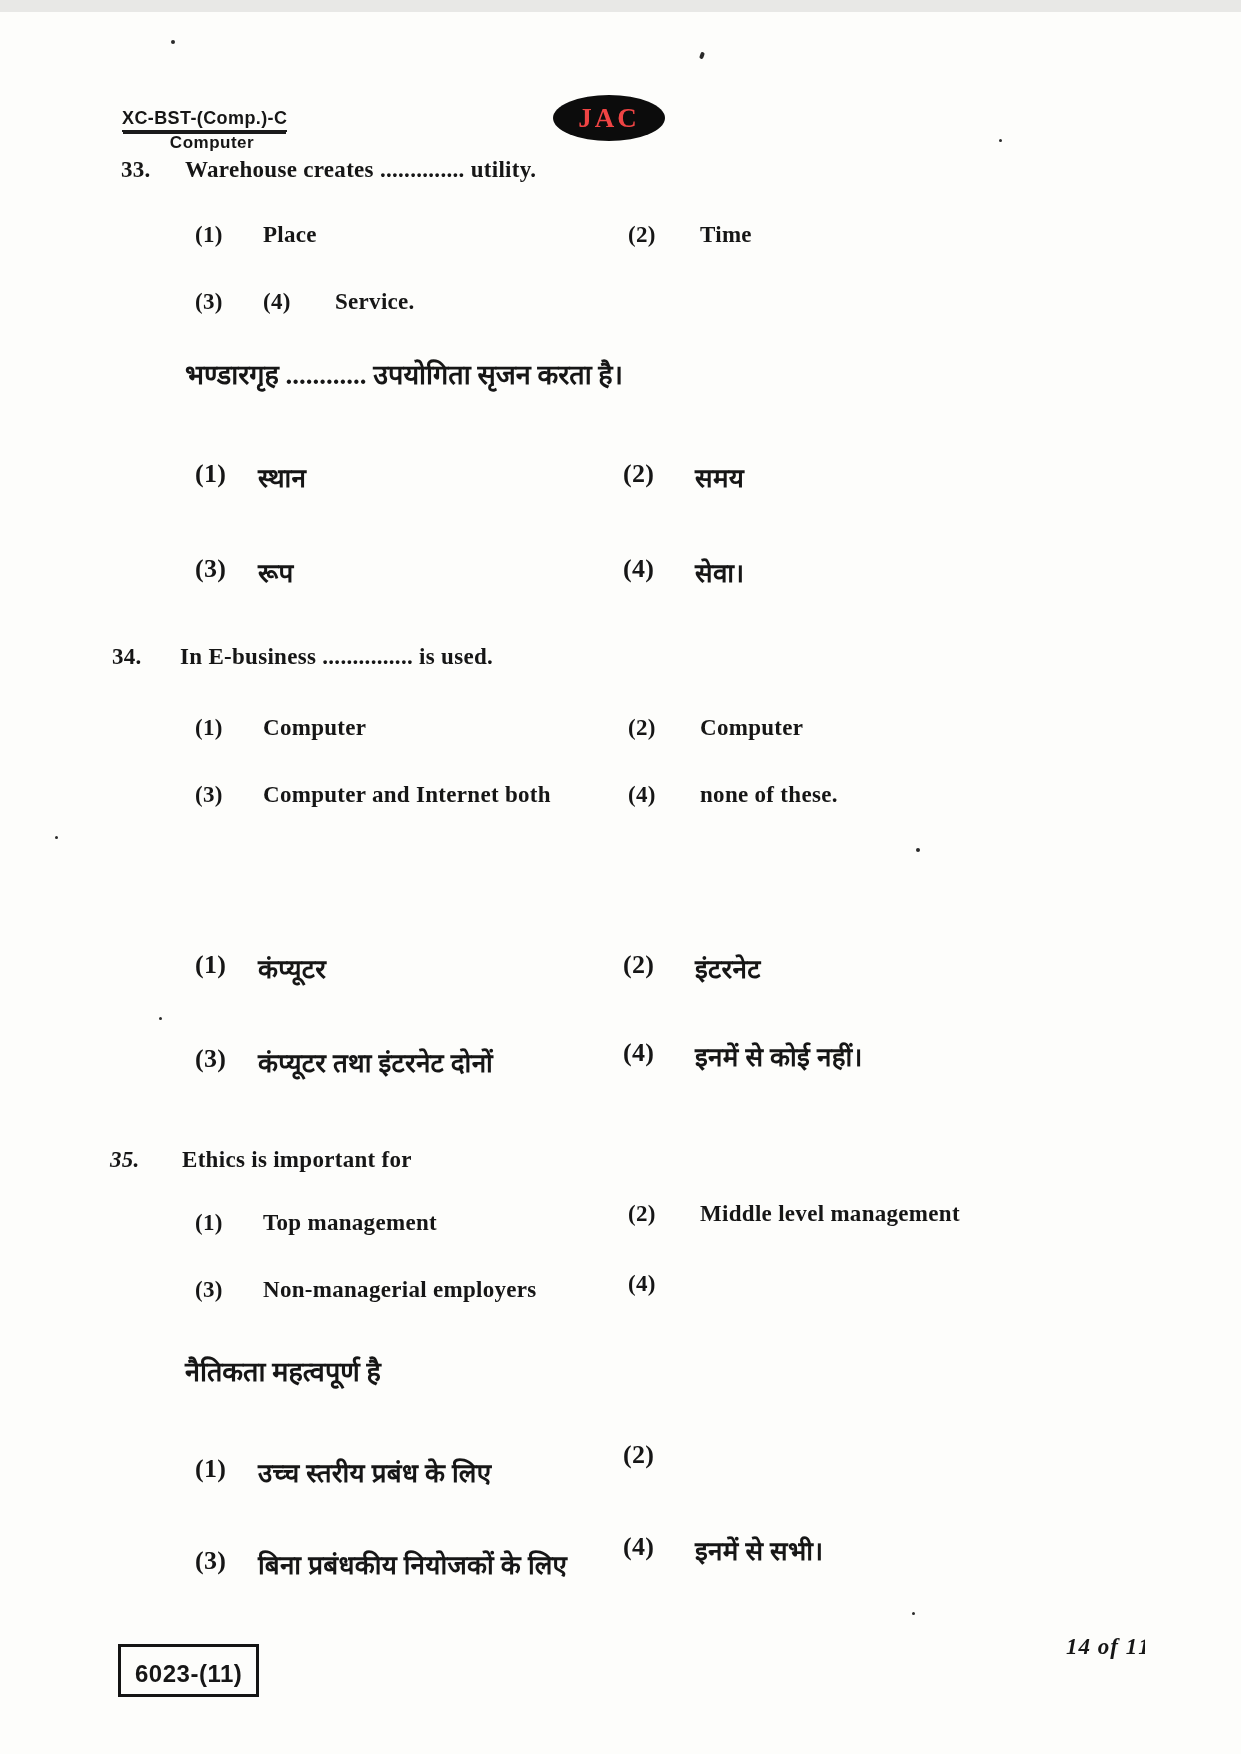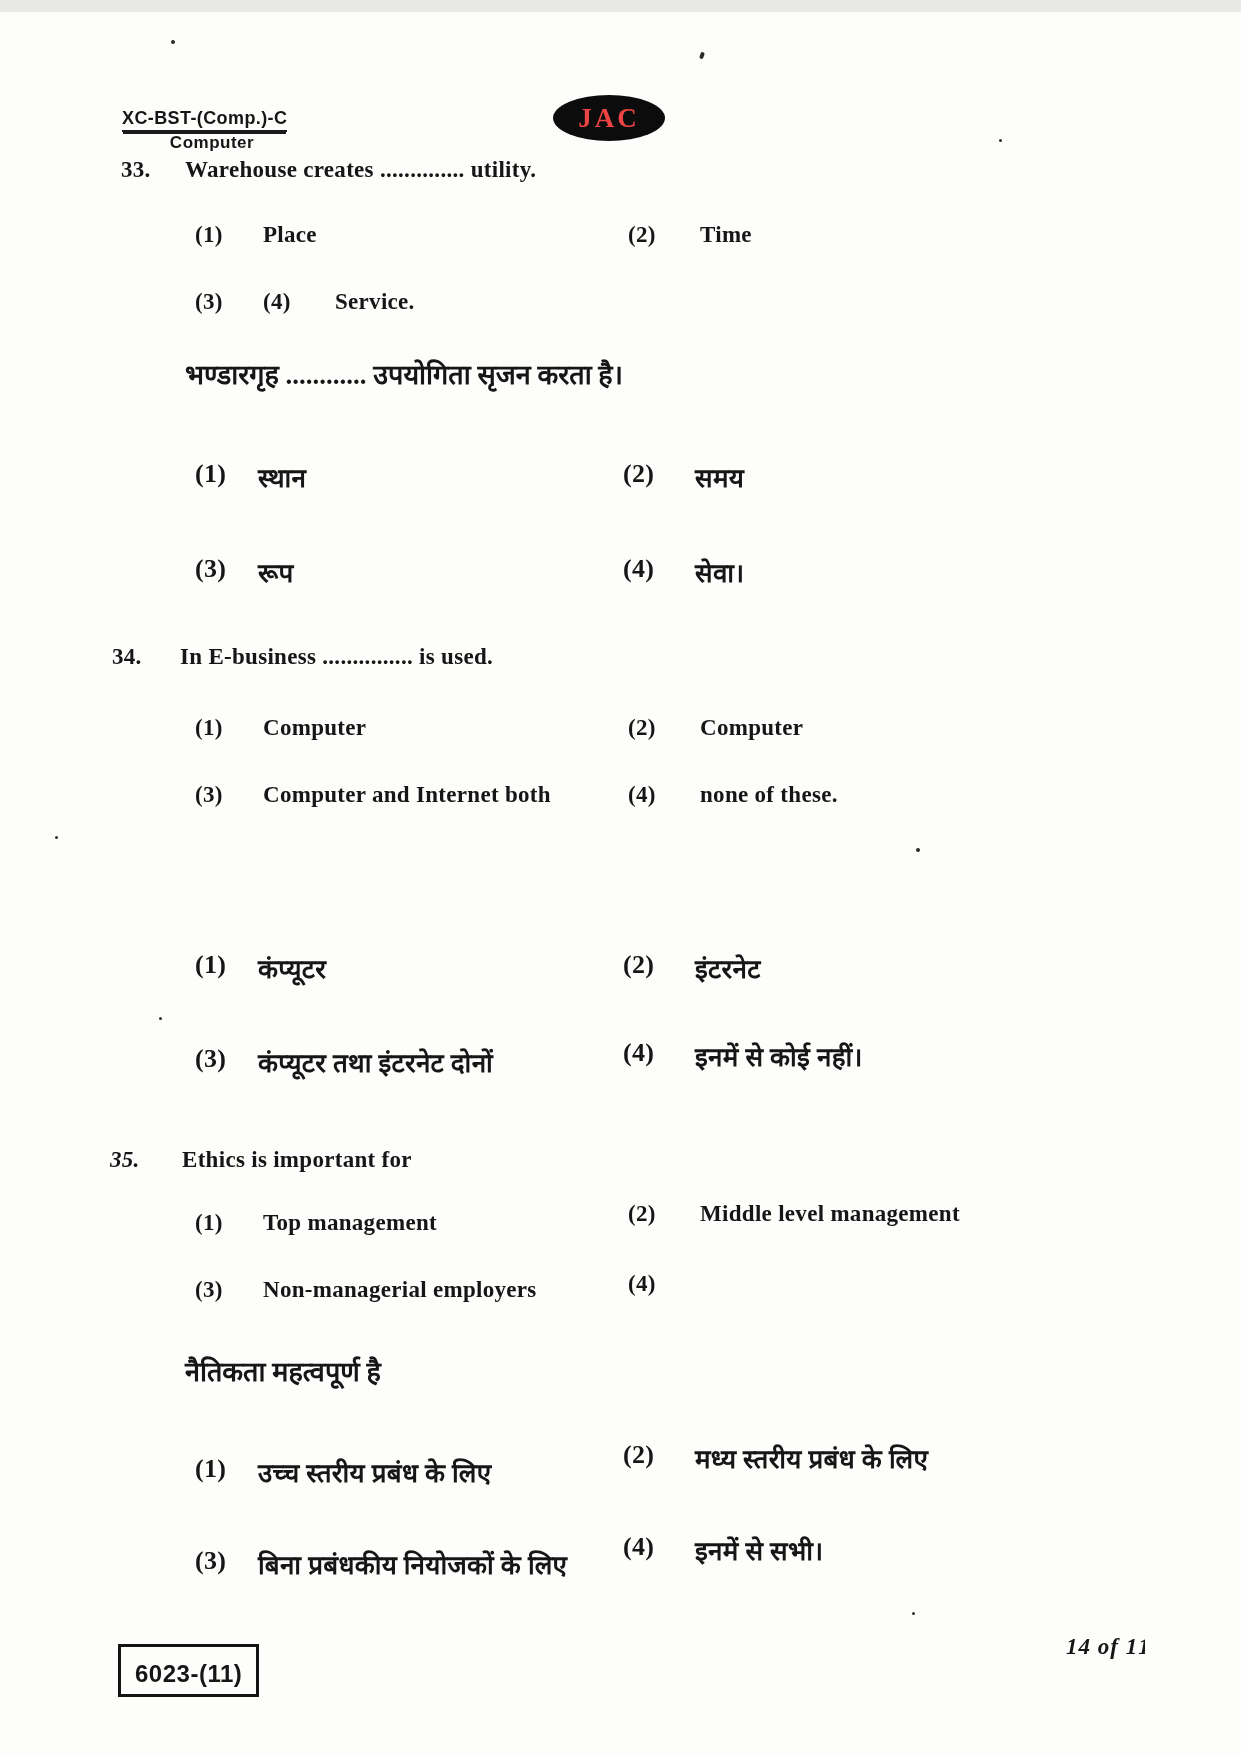--- a/index.html
+++ b/index.html
@@ -194,21 +194,20 @@
     </span>
   </div>
 
   <div class="hi-line" style="top:1340px;">नैतिकता महत्वपूर्ण है</div>
 
   <div class="opt-row hi up14" style="top:1442px;">
     <span class="lab1">(1)</span>
     <span class="txt1">उच्च स्तरीय प्रबंध के लिए</span>
     <span class="col2">
       <span class="lab2">(2)</span>
-      <span class="txt2">मध्य स्तरीय प्रबंध के लिए</span>
     </span>
   </div>
   <div class="opt-row hi up14" style="top:1534px;">
     <span class="lab1">(3)</span>
     <span class="txt1">बिना प्रबंधकीय नियोजकों के लिए</span>
     <span class="col2">
       <span class="lab2">(4)</span>
       <span class="txt2">इनमें से सभी।</span>
     </span>
   </div>

